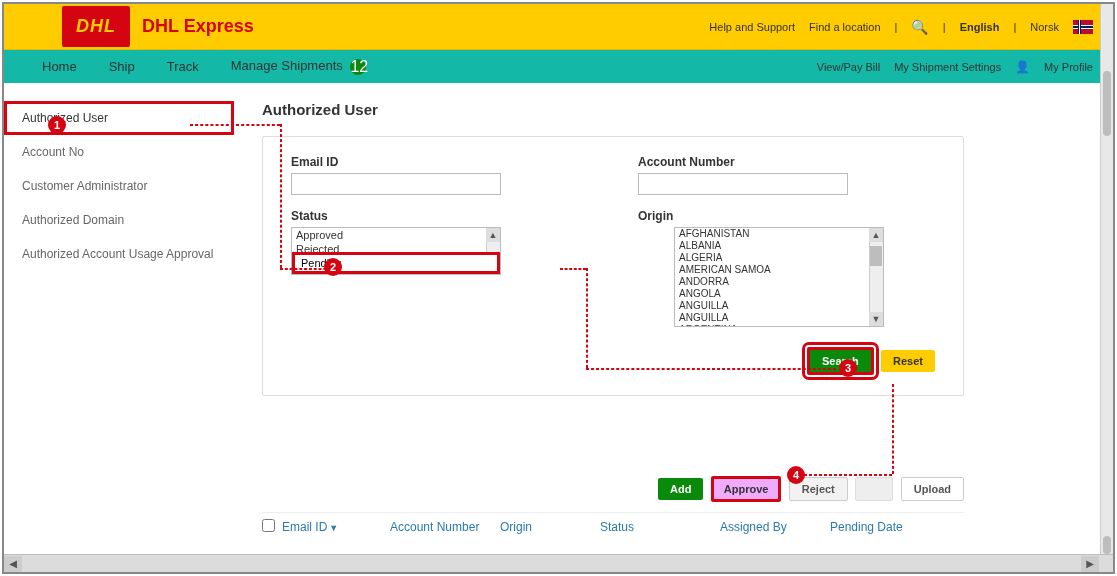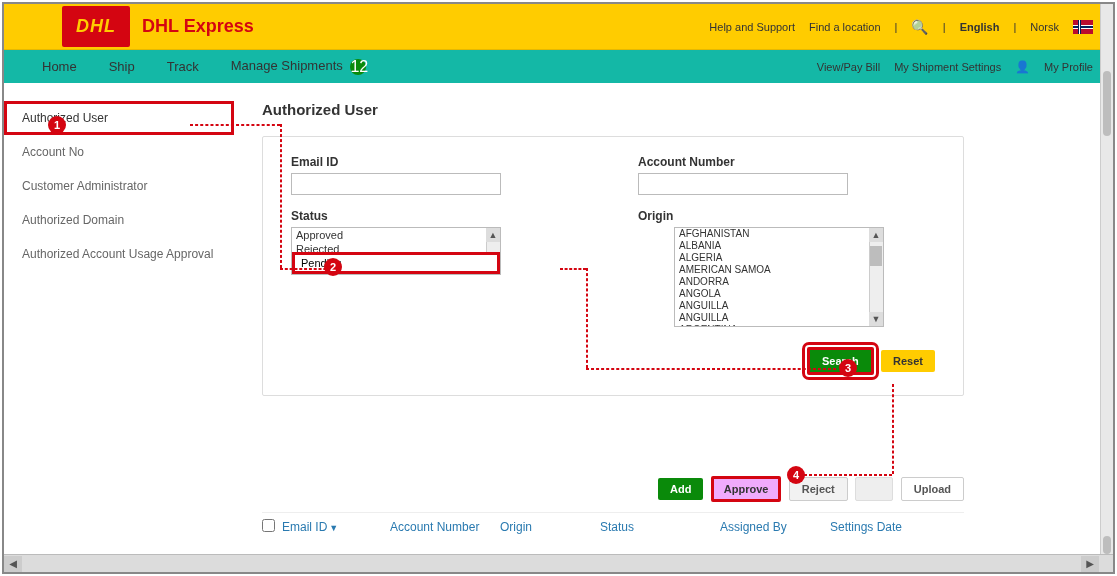--- a/index.html
+++ b/index.html
@@ -182,21 +182,21 @@
         <span class="btn btn-upload">Upload</span>
       </div>
 
       <div class="table-head">
         <span class="th th-chk"><input type="checkbox" style=""></span>
         <span class="th th-email"><span>Email ID</span><span class="sort-arrow">▼</span></span>
         <span class="th th-acc">Account Number</span>
         <span class="th th-origin">Origin</span>
         <span class="th th-status">Status</span>
         <span class="th th-assigned">Assigned By</span>
-        <span class="th th-date">Settings Date</span>
+        <span class="th th-date">Pending Date</span>
       </div>
     </div>
   </div>
 
   <div class="hscroll">
     <div class="harrow hl">◀</div>
     <div class="harrow hr">▶</div>
   </div>
 
   <div class="callout" style="left:44px; top:112px;">1</div>

